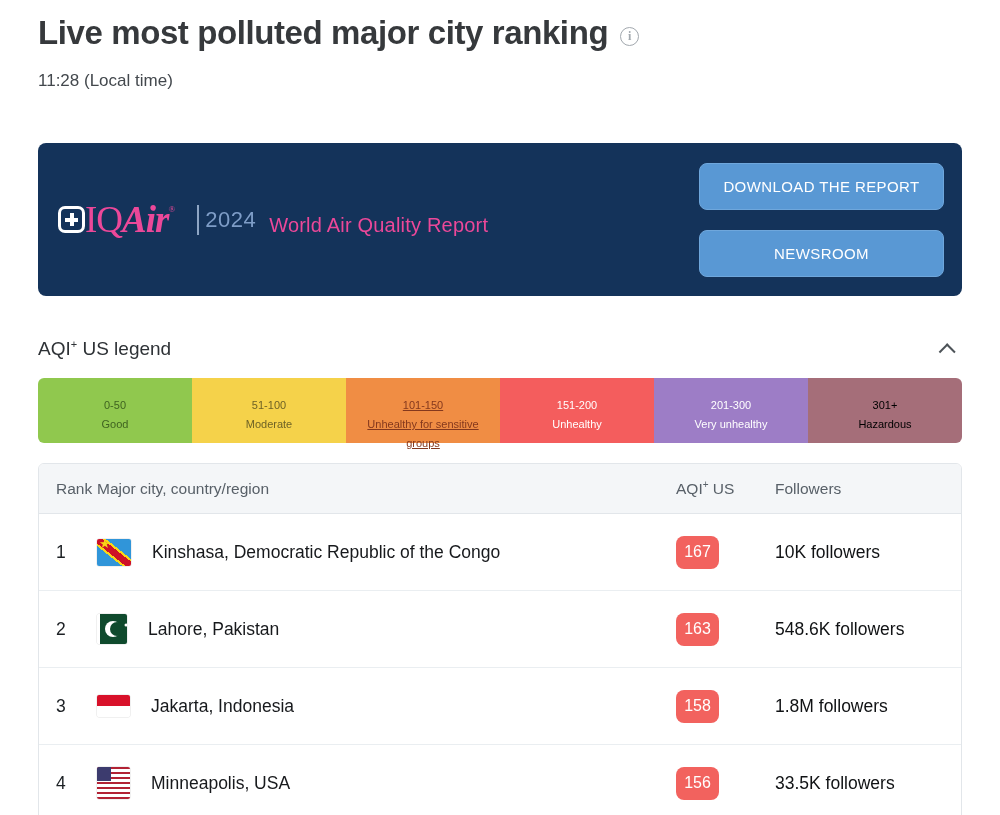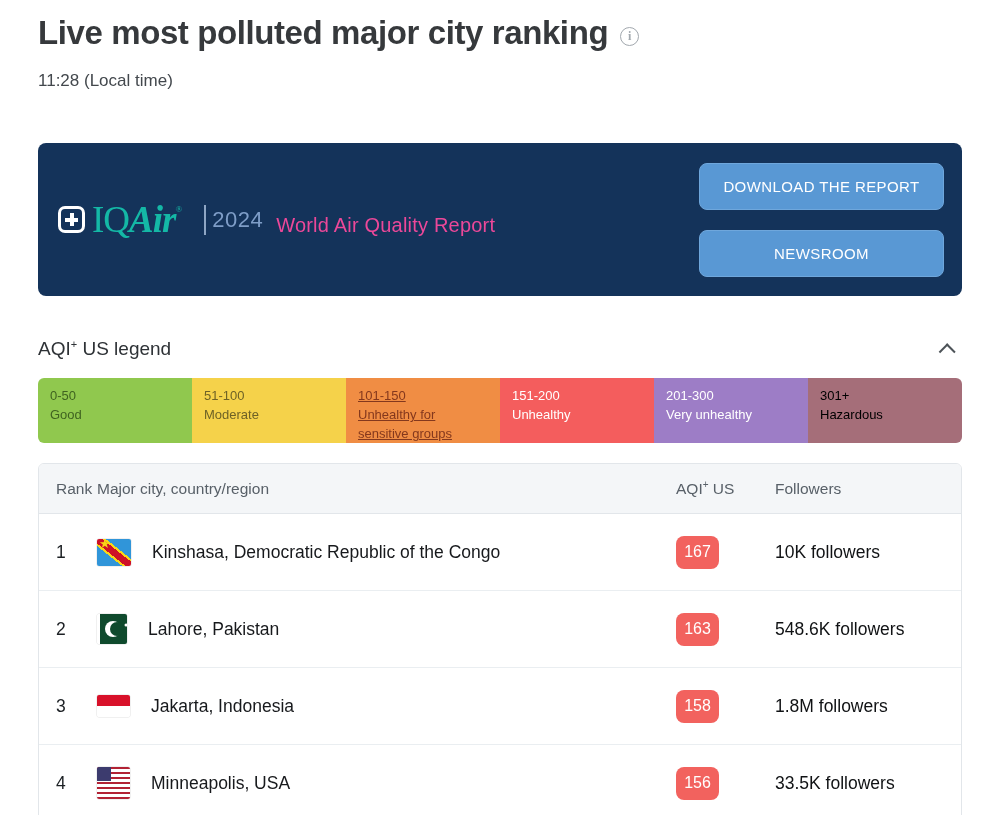--- a/index.html
+++ b/index.html
@@ -15,21 +15,21 @@
                justify-content:center; font-family:"Liberation Serif",serif; margin-top:6px; cursor:pointer; }
   .local-time { position:absolute; left:38px; top:71px; font-size:17px; color:#43484d; }
 
   
   .banner { position:absolute; left:38px; top:143px; width:924px; height:153px;
             border-radius:8px; background:#14335a; }
   .banner-left { position:absolute; left:20px; top:0; height:100%; display:flex; align-items:center; }
   .logo-plus { width:27px; height:27px; border:3px solid #fff; border-radius:7px; position:relative; flex:none; }
   .logo-plus::before { content:""; position:absolute; left:4px; top:8.5px; width:13px; height:4px; background:#fff; }
   .logo-plus::after  { content:""; position:absolute; left:8.5px; top:4px; width:4px; height:13px; background:#fff; }
-  .logo-word { margin-left:7px; color:#14b8a6; font-family:"Liberation Serif","DejaVu Serif",serif; font-size:37px; line-height:1; }
+  .logo-word { color:#ec4899; font-family:"Liberation Serif","DejaVu Serif",serif; font-size:37px; line-height:1; }
   .logo-word .iq { font-weight:500; letter-spacing:-1px; }
   .logo-word .air { font-weight:700; font-style:italic; letter-spacing:-1px; }
   .logo-word sup { font-size:9px; vertical-align:20px; }
   .banner-divider { width:2px; height:30px; background:#8ea6c4; margin:0 6px 0 22px; }
   .banner-year { color:#7e9dc7; font-size:22px; letter-spacing:0.5px; }
   .banner-report { color:#ec4899; font-size:20px; margin-left:13px; letter-spacing:0.2px;margin-top:12px; }
   .banner-btn { position:absolute; right:18px; width:245px; height:47px; border-radius:8px;
                 background:#5998d4; border:1px solid #6fa7dc; color:#fff; font-size:15px;
                 letter-spacing:0.4px; display:flex; align-items:center; justify-content:center;
                 cursor:pointer; font-weight:500; }
@@ -37,21 +37,21 @@
   .btn-newsroom { top:87px; }
 
   
   .legend-head { position:absolute; left:38px; top:338px; width:924px; display:flex;
                  align-items:center; justify-content:space-between; }
   .legend-title { font-size:19px; color:#2e3236; }
   .legend-title sup { font-size:11px; }
   .chevron-up { width:12px; height:12px; border-top:2.4px solid #4d5358; border-left:2.4px solid #4d5358;
                 transform:rotate(45deg) translateY(4px); cursor:pointer; margin-right:6px; }
   .legend-bar { position:absolute; left:38px; top:378px; width:924px; height:65px; display:flex; }
-  .seg { flex:1 1 0; padding:8px 12px; font-size:13px; line-height:19px; }
+  .seg { flex:1 1 0; padding:18px 12px; font-size:11px; line-height:19px;text-align:center; }
   .seg:first-child { border-radius:6px 0 0 6px; }
   .seg:last-child { border-radius:0 6px 6px 0; }
 
   
   .rank-table { position:absolute; left:38px; top:463px; width:924px;
                 border:1px solid #e2e6ea; border-radius:6px 6px 0 0; overflow:hidden; background:#fff; }
   .thead { display:flex; align-items:center; height:50px; background:#f4f6f8;
            border-bottom:1px solid #e2e6ea; color:#586068; font-size:15.5px; }
   .thead sup { font-size:10px; }
   .trow { display:flex; align-items:center; height:77px; background:#fff;

